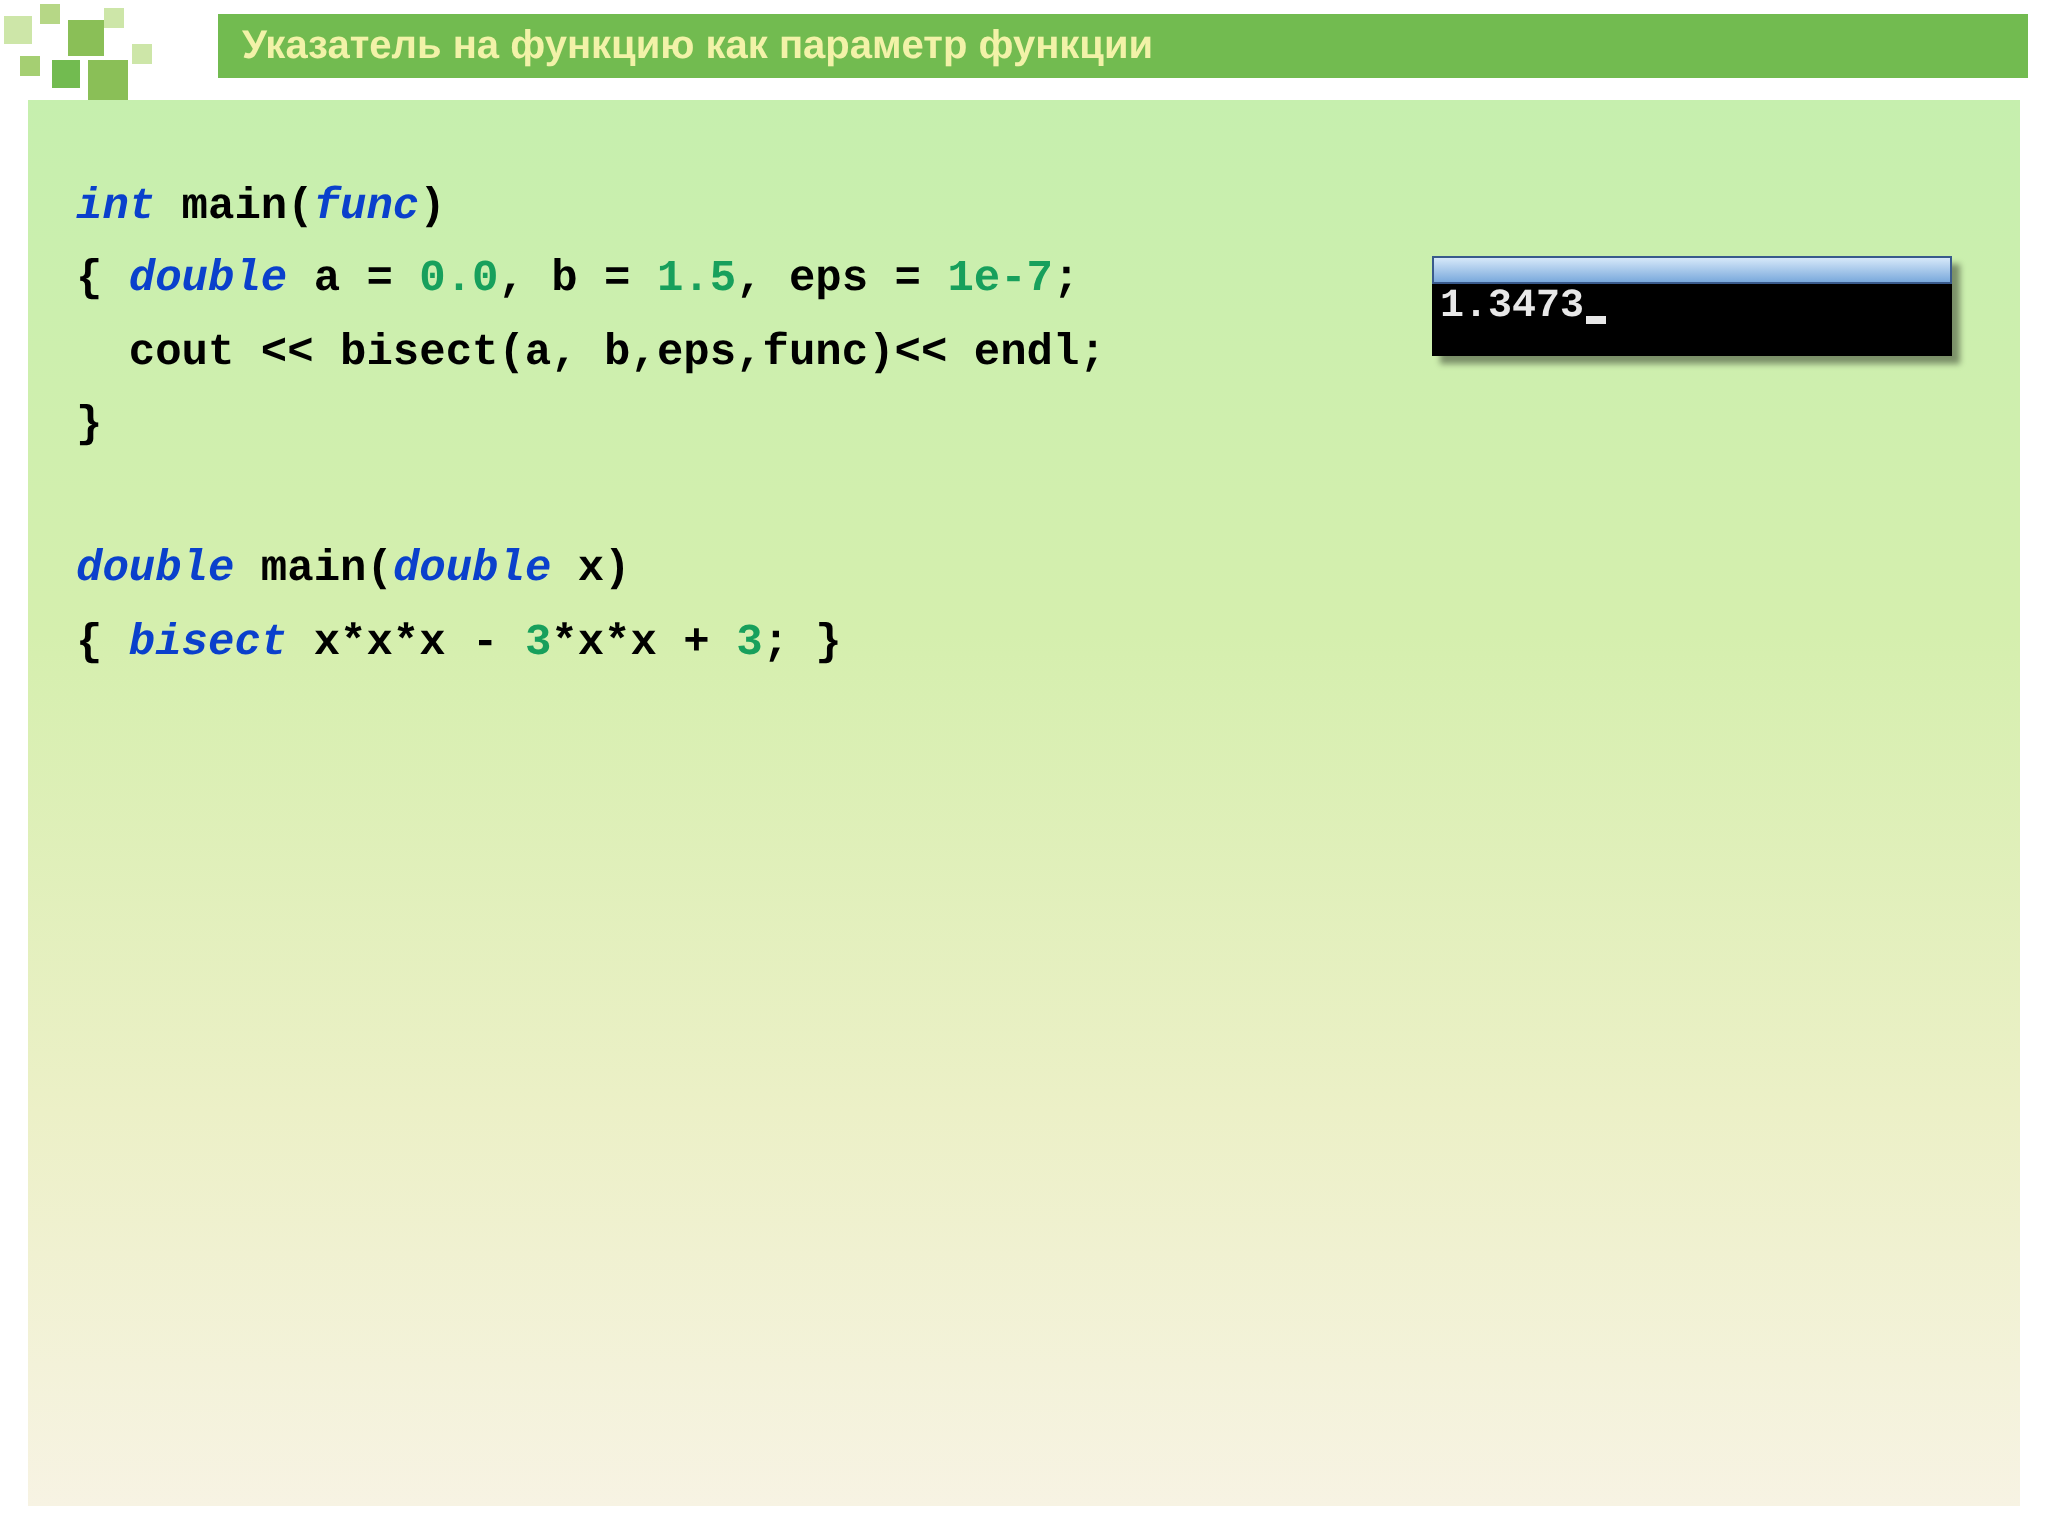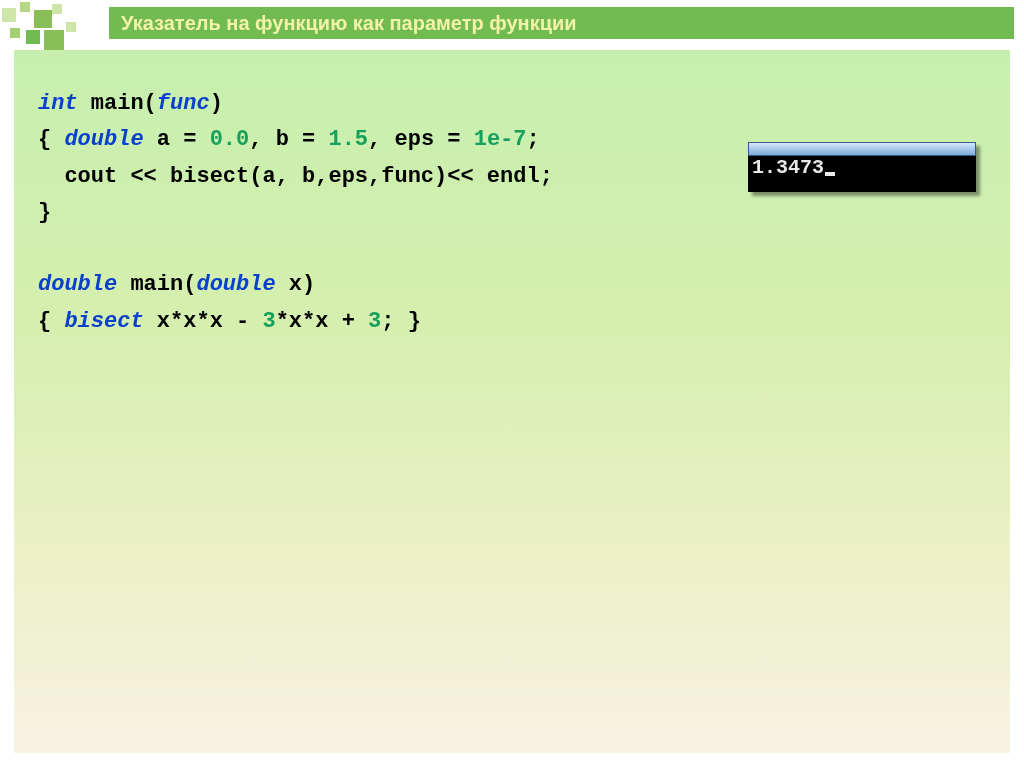--- a/index.html
+++ b/index.html
@@ -64,23 +64,23 @@
     line-height: 1.65;
     color: #000;
     white-space: pre;
   }
   .kw   { color: #0a40cc; font-style: italic; }
   .num  { color: #17a05c; }
   .txt  { color: #000; margin-top: 35px; }
 
   .console-box {
     position: absolute;
-    top: 142px;
+    top: 128px;
     right: 48px;
-    width: 228px;
+    width: 260px;
     height: 50px;
     box-sizing: border-box;
     box-shadow: 4px 4px 3px rgba(0,0,0,0.4);
   }
   .console-bar {
     height: 14px;
     background: linear-gradient(180deg, #d6e8f9 0%, #7aa9dc 100%);
     border: 1px solid #395a8c;
     box-sizing: border-box;
   }

